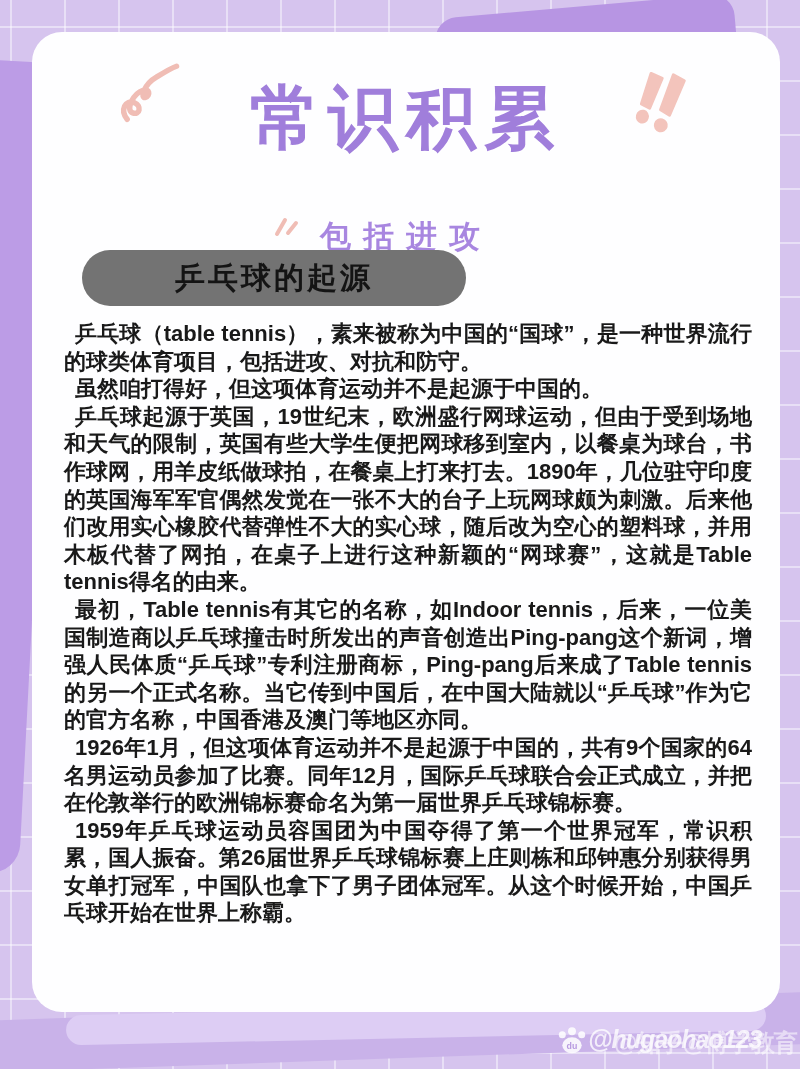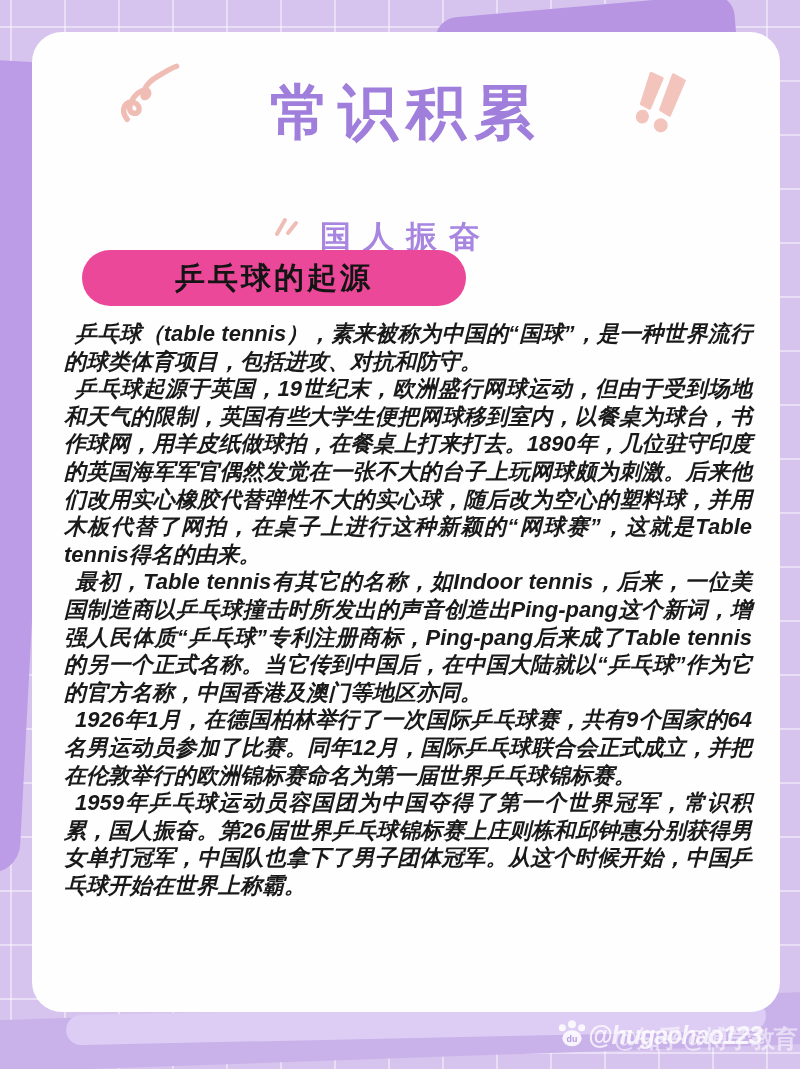--- a/index.html
+++ b/index.html
@@ -35,46 +35,45 @@
     left:66px;top:1008px;width:700px;height:30px;border-radius:15px;
     background:#ddcdf4;transform:rotate(-1.2deg);z-index:2;
   }
   
   .card{
     left:32px;top:32px;width:748px;height:980px;border-radius:30px;
     background:#fefeff;z-index:4;
   }
   .title{
     left:0;top:48px;width:100%;text-align:center;
-    font-size:60px;line-height:1.1;font-weight:bold;letter-spacing:8px;
+    font-size:70px;line-height:1.1;font-weight:bold;letter-spacing:8px;
     color:#a07edb;
   }
   .subtitle{
     left:0;top:184px;width:100%;text-align:center;
     font-size:31px;font-weight:bold;letter-spacing:12px;color:#a886e0;
   }
   .pill{
     left:50px;top:218px;width:384px;height:56px;border-radius:28px;
-    background:#ec4899;display:flex;align-items:center;justify-content:center;
+    background:#737373;display:flex;align-items:center;justify-content:center;
     font-size:30px;font-weight:bold;letter-spacing:3px;color:#141414;
   }
   .body-text{
     left:32px;top:288px;width:688px;
     font-size:22px;line-height:27.6px;font-weight:600;color:#191919;
     text-align:justify;
-    font-style:italic;
   }
   .body-text p{margin:0;text-indent:11px;}
   .squiggle{left:86px;top:20px;width:64px;height:76px;}
   .excl{left:600px;top:36px;width:60px;height:72px;}
   .sparkle{left:240px;top:176px;width:28px;height:30px;}
   
   .watermark{
     left:556px;top:1018px;width:244px;height:44px;z-index:6;
-    display:flex;gap:0;
+    display:flex;align-items:center;gap:0;
   }
   .wm-texts{position:relative;width:206px;height:36px;}
   .wm-back{
     position:absolute;left:2px;top:5px;font-size:24px;font-weight:bold;
     color:rgba(255,255,255,.55);white-space:nowrap;letter-spacing:-1px;margin-left:24px;
   }
   .wm-front{
     position:absolute;left:0;top:3px;font-size:25px;font-weight:bold;
     color:rgba(255,255,255,.78);white-space:nowrap;letter-spacing:-1px;font-style:italic;
   }
@@ -103,31 +102,32 @@
       <ellipse cx="34" cy="56" rx="5.5" ry="5.5"></ellipse>
     </g>
   </svg>
 
   <div class="abs title">常识积累</div>
 
   <svg class="abs sparkle" viewBox="0 0 28 30">
     <path d="M5 26 L13 12 M16 25 L24 15" fill="none" stroke="#f0bdb5" stroke-width="4" stroke-linecap="round"></path>
   </svg>
 
-  <div class="abs subtitle">国人振奋</div>
+  <div class="abs subtitle">包括进攻</div>
 
   <div class="abs pill">
     <span>乒乓球的起源</span>
   </div>
 
   <div class="abs body-text">
     <p>乒乓球（table tennis），素来被称为中国的“国球”，是一种世界流行的球类体育项目，包括进攻、对抗和防守。</p>
+    <p>虽然咱打得好，但这项体育运动并不是起源于中国的。</p>
     <p>乒乓球起源于英国，19世纪末，欧洲盛行网球运动，但由于受到场地和天气的限制，英国有些大学生便把网球移到室内，以餐桌为球台，书作球网，用羊皮纸做球拍，在餐桌上打来打去。1890年，几位驻守印度的英国海军军官偶然发觉在一张不大的台子上玩网球颇为刺激。后来他们改用实心橡胶代替弹性不大的实心球，随后改为空心的塑料球，并用木板代替了网拍，在桌子上进行这种新颖的“网球赛”，这就是Table tennis得名的由来。</p>
     <p>最初，Table tennis有其它的名称，如Indoor tennis，后来，一位美国制造商以乒乓球撞击时所发出的声音创造出Ping-pang这个新词，增强人民体质“乒乓球”专利注册商标，Ping-pang后来成了Table tennis的另一个正式名称。当它传到中国后，在中国大陆就以“乒乓球”作为它的官方名称，中国香港及澳门等地区亦同。</p>
-    <p>1926年1月，在德国柏林举行了一次国际乒乓球赛，共有9个国家的64名男运动员参加了比赛。同年12月，国际乒乓球联合会正式成立，并把在伦敦举行的欧洲锦标赛命名为第一届世界乒乓球锦标赛。</p>
+    <p>1926年1月，但这项体育运动并不是起源于中国的，共有9个国家的64名男运动员参加了比赛。同年12月，国际乒乓球联合会正式成立，并把在伦敦举行的欧洲锦标赛命名为第一届世界乒乓球锦标赛。</p>
     <p>1959年乒乓球运动员容国团为中国夺得了第一个世界冠军，常识积累，国人振奋。第26届世界乒乓球锦标赛上庄则栋和邱钟惠分别获得男女单打冠军，中国队也拿下了男子团体冠军。从这个时候开始，中国乒乓球开始在世界上称霸。</p>
   </div>
 </div>
 
 <div class="abs watermark">
   <svg width="32" height="30" viewBox="0 0 36 34">
     <g fill="rgba(255,255,255,0.85)">
       <circle cx="7" cy="11" r="4"></circle>
       <circle cx="18" cy="7" r="4.5"></circle>
       <circle cx="29" cy="11" r="4"></circle>

